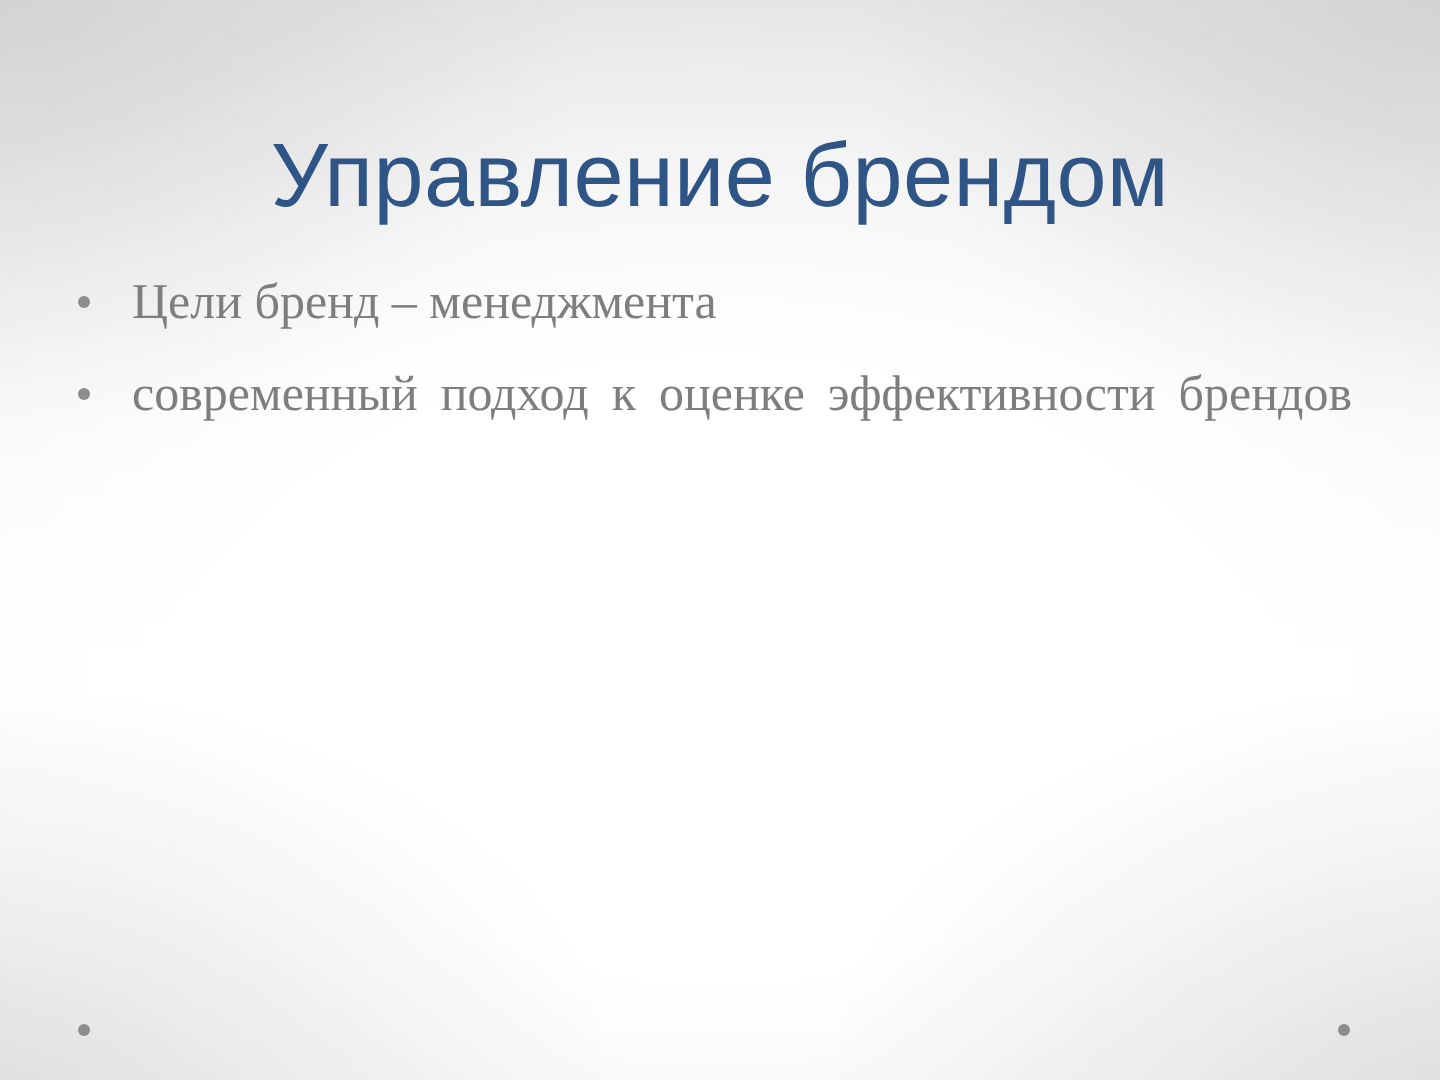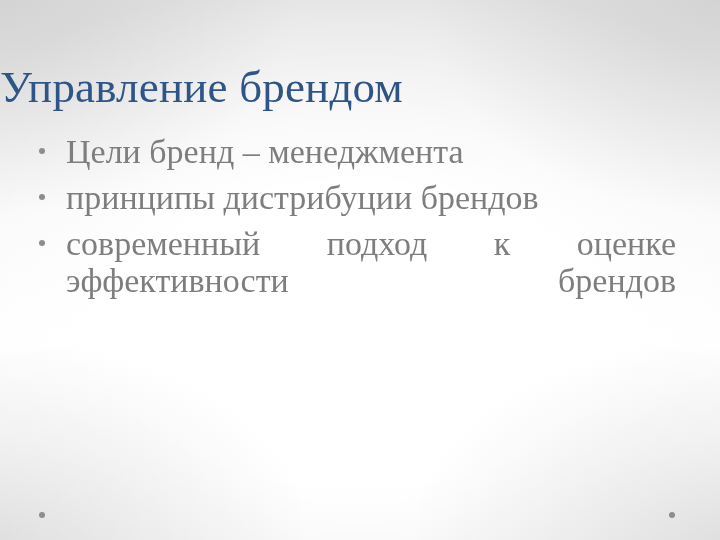--- a/index.html
+++ b/index.html
@@ -57,23 +57,23 @@
   .corner-shade.br {
     right: 0; bottom: 0; width: 300px; height: 190px;
     background: radial-gradient(ellipse at 100% 100%, rgba(200,200,200,0.40) 0%, rgba(200,200,200,0) 74%);
   }
 
   .slide-title {
     position: absolute;
     left: 0;
     right: 0;
     top: 64px;
-    text-align: left;
+    text-align: center;
     color: #2e5586;
-    font-family: Liberation Serif, serif;
+    font-family: Liberation Sans, sans-serif;
     font-weight: normal;
     font-size: 45px;
     line-height: 1.05;
     letter-spacing: 0.2px;
     margin: 0;
     white-space: nowrap;
   }
 
   .body-block {
     position: absolute;
@@ -87,21 +87,21 @@
     margin: 0;
     padding: 0;
   }
 
   li.bullet-item {
     position: relative;
     padding-left: 38px;
     margin: 0 0 9px 0;
     color: #7e7e7e;
     font-family: "Liberation Serif", "DejaVu Serif", serif;
-    font-size: 34px;
+    font-size: 25px;
     line-height: 37px;
     text-align: justify;
     text-justify: inter-word;
   }
 
   li.bullet-item:last-child {
     margin-bottom: 0;
   }
 
   li.bullet-item .bullet-marker {
@@ -151,24 +151,20 @@
 
   <div class="body-block">
     <ul class="bullet-list">
 
       <li class="bullet-item">
         <span class="bullet-marker"></span>
         <span class="bullet-text">Цели бренд – менеджмента</span>
       </li>
 
 
-      <li class="bullet-item">
-        <span class="bullet-marker"></span>
-        <span class="bullet-text">принципы дистрибуции брендов</span>
-      </li>
 
       <li class="bullet-item justified">
         <span class="bullet-marker"></span>
         <span class="bullet-text">современный подход к оценке эффективности брендов</span>
       </li>
 
     </ul>
   </div>
 
   <div class="footer-dot left"></div>

